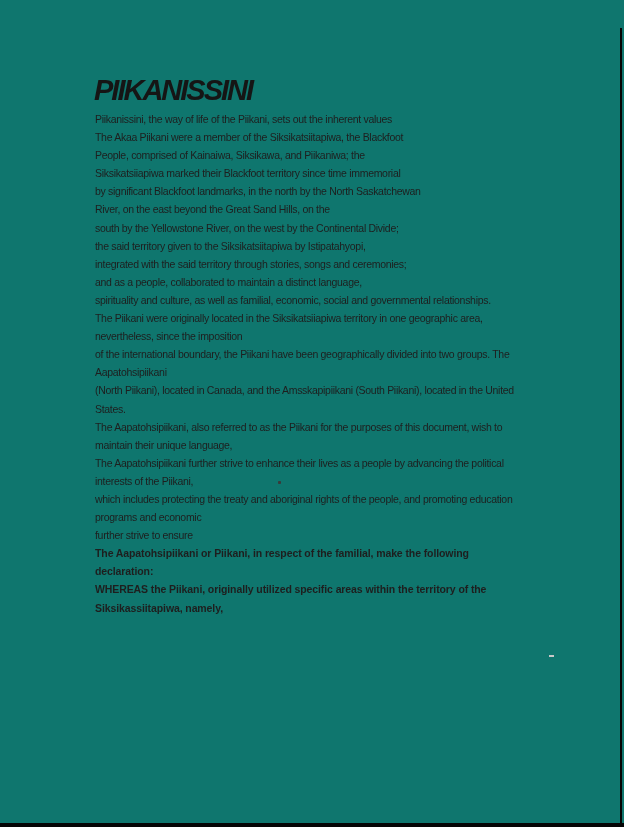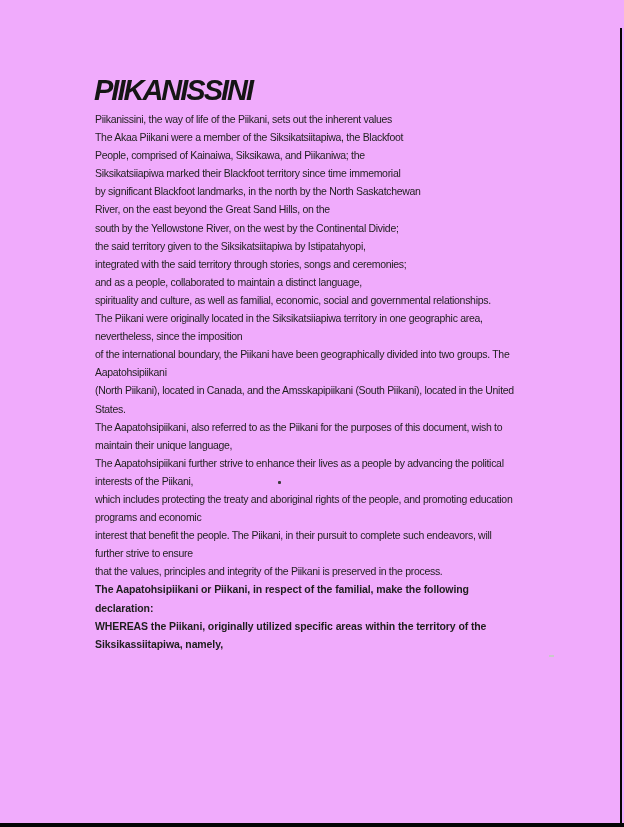--- a/index.html
+++ b/index.html
@@ -10,21 +10,21 @@
     width: 624px;
     height: 827px;
     background: #ffffff;
     overflow: hidden;
     position: relative;
     font-family: "Liberation Sans", sans-serif;
   }
   .page {
     position: absolute;
     inset: 0;
-    background: #f0abfc;
+    background: #0f766e;
   }
   .doc-title {
     position: absolute;
     left: 94px;
     top: 74px;
     margin: 0;
     font-family: "Liberation Sans", sans-serif;
     font-size: 29px;
     font-weight: bold;
     font-style: italic;
@@ -110,23 +110,21 @@
       <div class="line">of the international boundary, the Piikani have been geographically divided into two groups. The</div>
       <div class="line">Aapatohsipiikani</div>
       <div class="line">(North Piikani), located in Canada, and the Amsskapipiikani (South Piikani), located in the United</div>
       <div class="line">States.</div>
       <div class="line">The Aapatohsipiikani, also referred to as the Piikani for the purposes of this document, wish to</div>
       <div class="line">maintain their unique language,</div>
       <div class="line">The Aapatohsipiikani further strive to enhance their lives as a people by advancing the political</div>
       <div class="line">interests of the Piikani,</div>
       <div class="line">which includes protecting the treaty and aboriginal rights of the people, and promoting education</div>
       <div class="line">programs and economic</div>
-      <div class="line">interest that benefit the people. The Piikani, in their pursuit to complete such endeavors, will</div>
       <div class="line">further strive to ensure</div>
-      <div class="line">that the values, principles and integrity of the Piikani is preserved in the process.</div>
       <div class="line bold">The Aapatohsipiikani or Piikani, in respect of the familial, make the following</div>
       <div class="line bold">declaration:</div>
       <div class="line bold">WHEREAS the Piikani, originally utilized specific areas within the territory of the</div>
       <div class="line bold">Siksikassiitapiwa, namely,</div>
     </div>
 
   <span class="scan-artifact-dot"></span>
   <span class="scan-artifact-faint"></span>
 
   <div class="scan-edge-right"></div>

